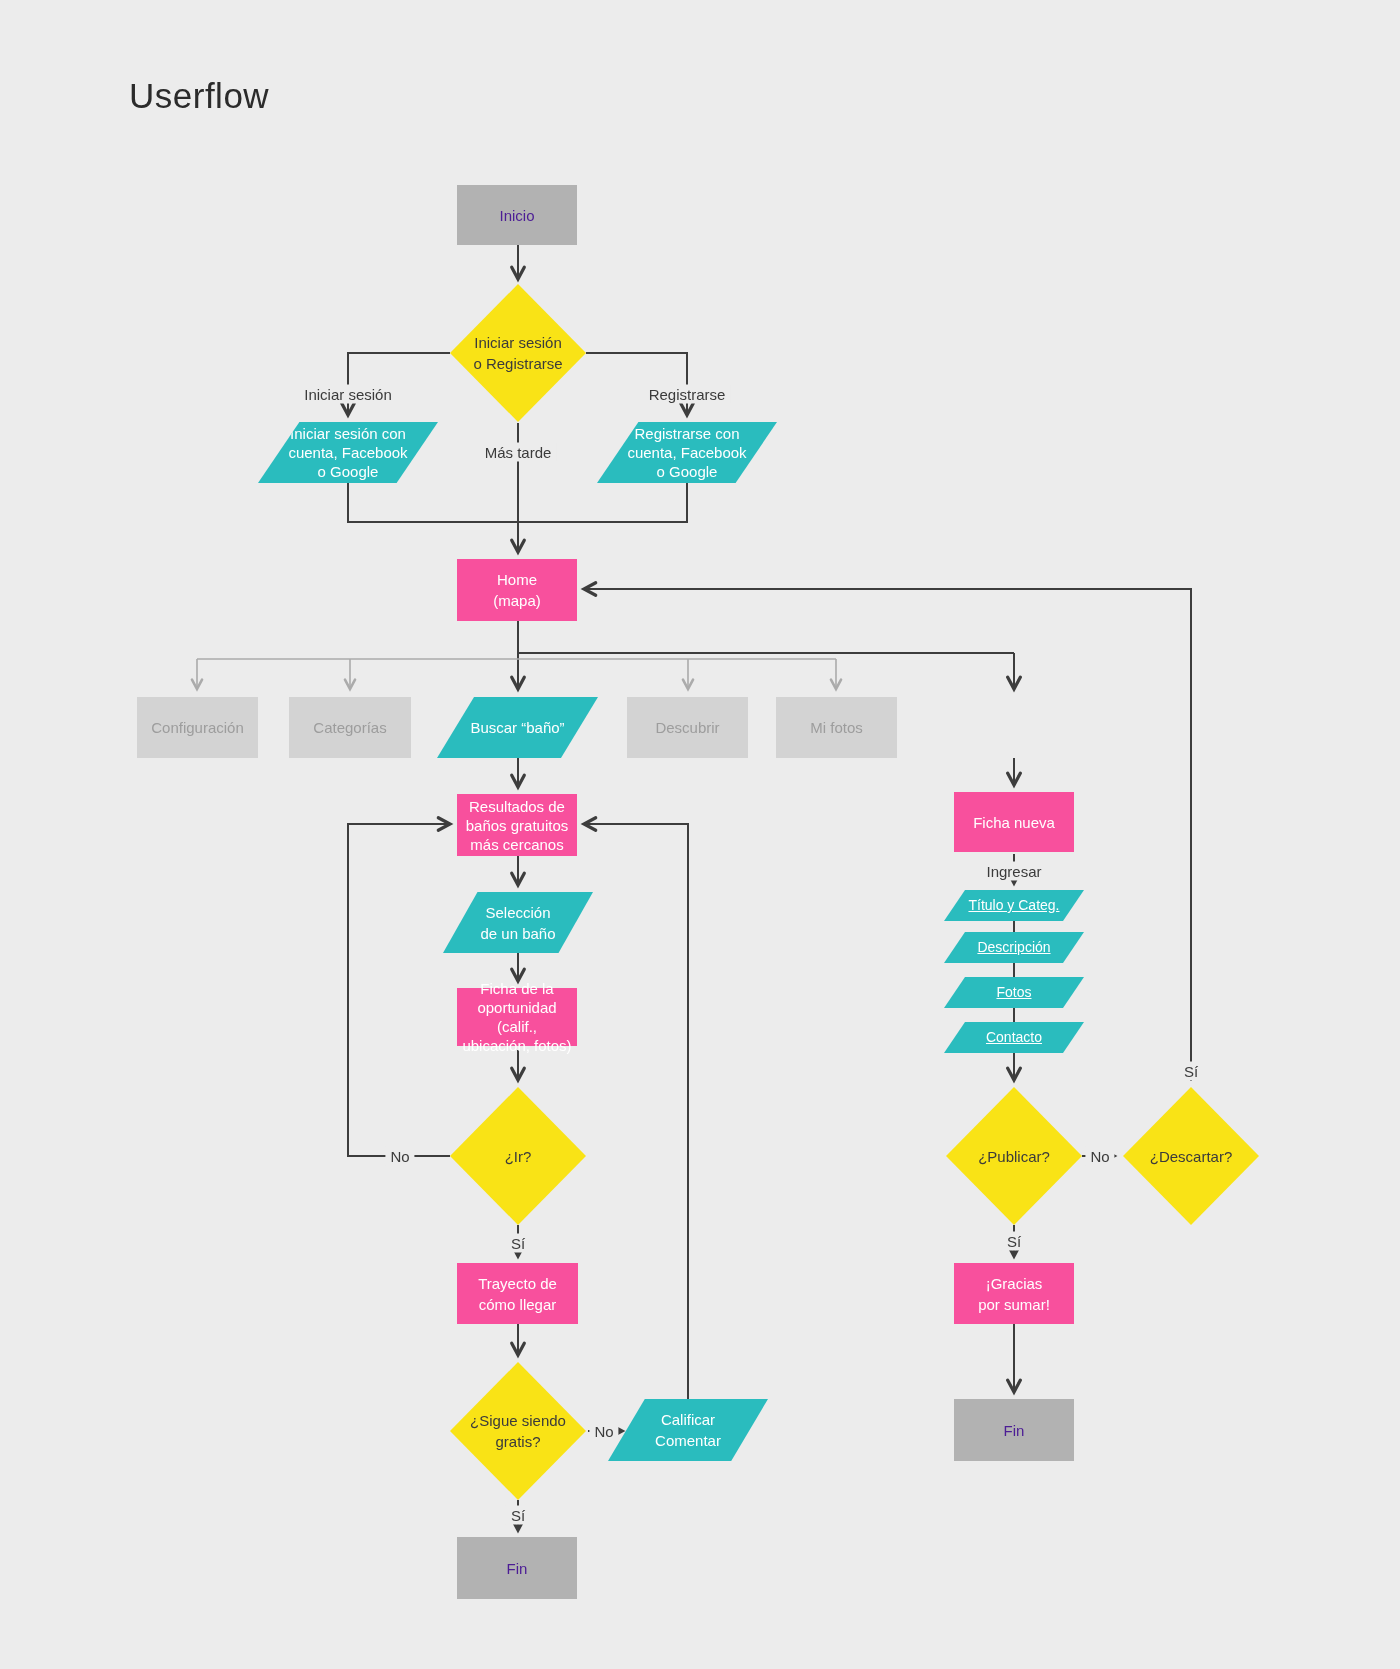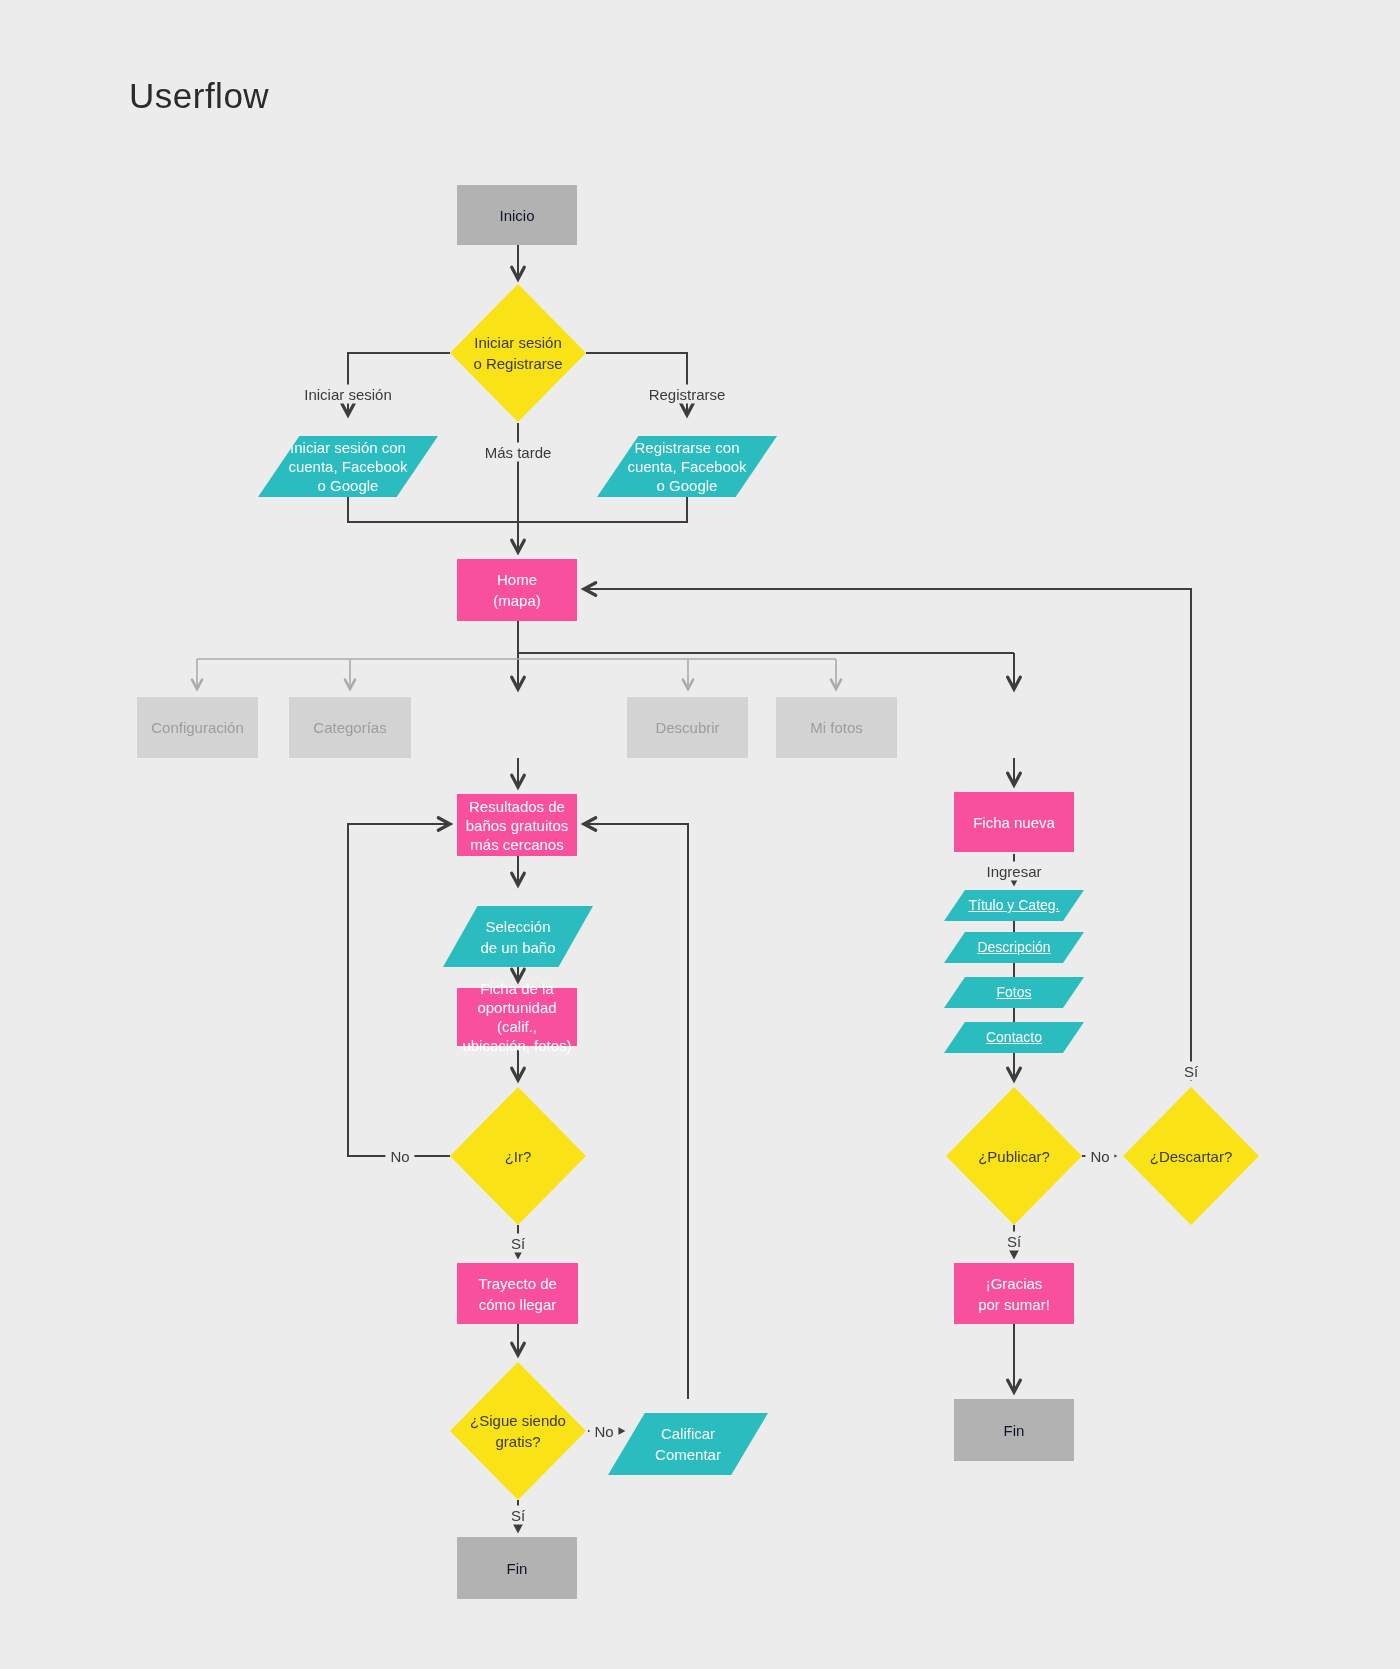--- a/index.html
+++ b/index.html
@@ -2,25 +2,25 @@
 <html><head>
 <meta charset="utf-8">
 <style>
   html,body{margin:0;padding:0;background:#ececec;}
   body{font-family:"Liberation Sans", sans-serif;}
   .canvas{position:relative;width:1400px;height:1669px;background:#ececec;overflow:hidden;}
   .title{position:absolute;left:129px;top:76px;font-size:35px;font-weight:normal;color:#2b2b2b;letter-spacing:0.5px;}
   .wires{position:absolute;left:0;top:0;}
   .node{position:absolute;display:flex;align-items:center;justify-content:center;
         text-align:center;white-space:pre-line;font-size:15px;line-height:21px;}
-  .gray{background:#b2b2b2;color:#0f172a;}
+  .gray{background:#b2b2b2;color:#4c1d95;}
   .lgray{background:#d3d3d3;color:#9d9d9d;}
   .pink{background:#f8509d;color:#ffffff;}
   .teal{background:#2abcbe;color:#ffffff;}
-  .para{clip-path:polygon(23% 0%,100% 0%,77% 100%,0% 100%);margin-top:14px;}
+  .para{clip-path:polygon(23% 0%,100% 0%,77% 100%,0% 100%);}
   .para-sm{clip-path:polygon(15% 0%,100% 0%,85% 100%,0% 100%);font-size:14px;text-decoration:underline;}
   .diamond{background:#f9e316;clip-path:polygon(50% 0%,100% 50%,50% 100%,0% 50%);color:#3b3b3b;}
   .tight{line-height:19px;}
   .elabel{position:absolute;transform:translate(-50%,-50%);background:#ececec;
           padding:1px 5px;font-size:15px;color:#3b3b3b;white-space:nowrap;}
 </style>
 </head>
 <body>
 
 <div class="canvas">
@@ -88,20 +88,21 @@
 cuenta, Facebook
 o Google</div>
 
   <div class="node pink" style="left:457px;top:559px;width:120px;height:62px">Home
 (mapa)</div>
 
   <div class="node lgray" style="left:137px;top:697px;width:121px;height:61px">Configuración</div>
 
   <div class="node lgray" style="left:289px;top:697px;width:122px;height:61px">Categorías</div>
 
+  <div class="node teal para" style="left:437px;top:697px;width:161px;height:61px">Buscar “baño”</div>
 
   <div class="node lgray" style="left:627px;top:697px;width:121px;height:61px">Descubrir</div>
 
   <div class="node lgray" style="left:776px;top:697px;width:121px;height:61px">Mi fotos</div>
 
 
   <div class="node pink tight" style="left:457px;top:794px;width:120px;height:62px">Resultados de
 baños gratuitos
 más cercanos</div>
 

